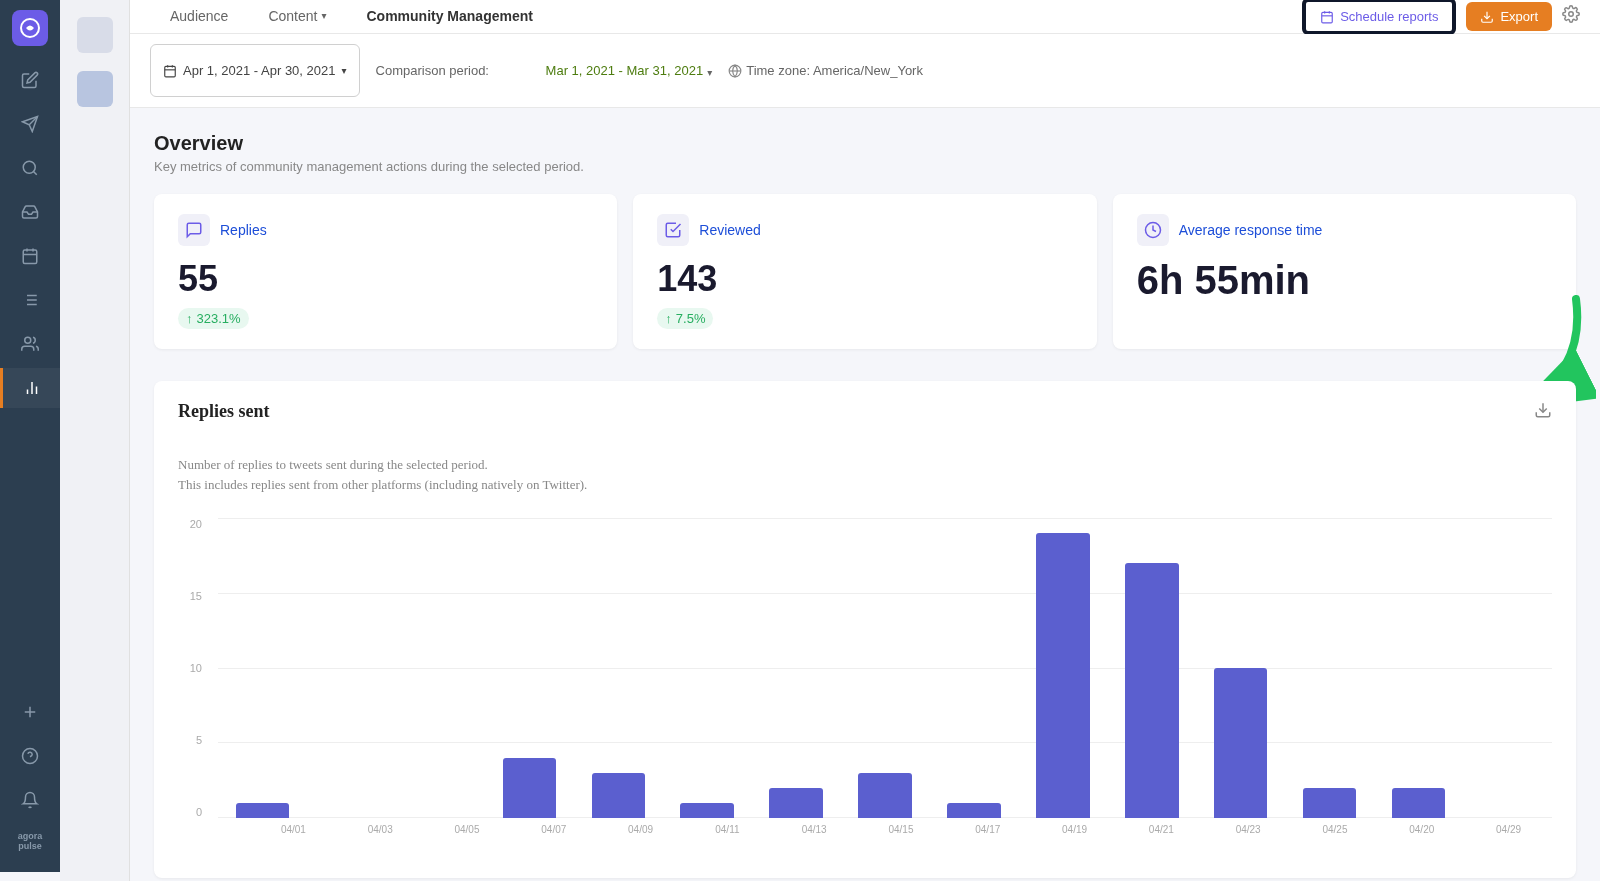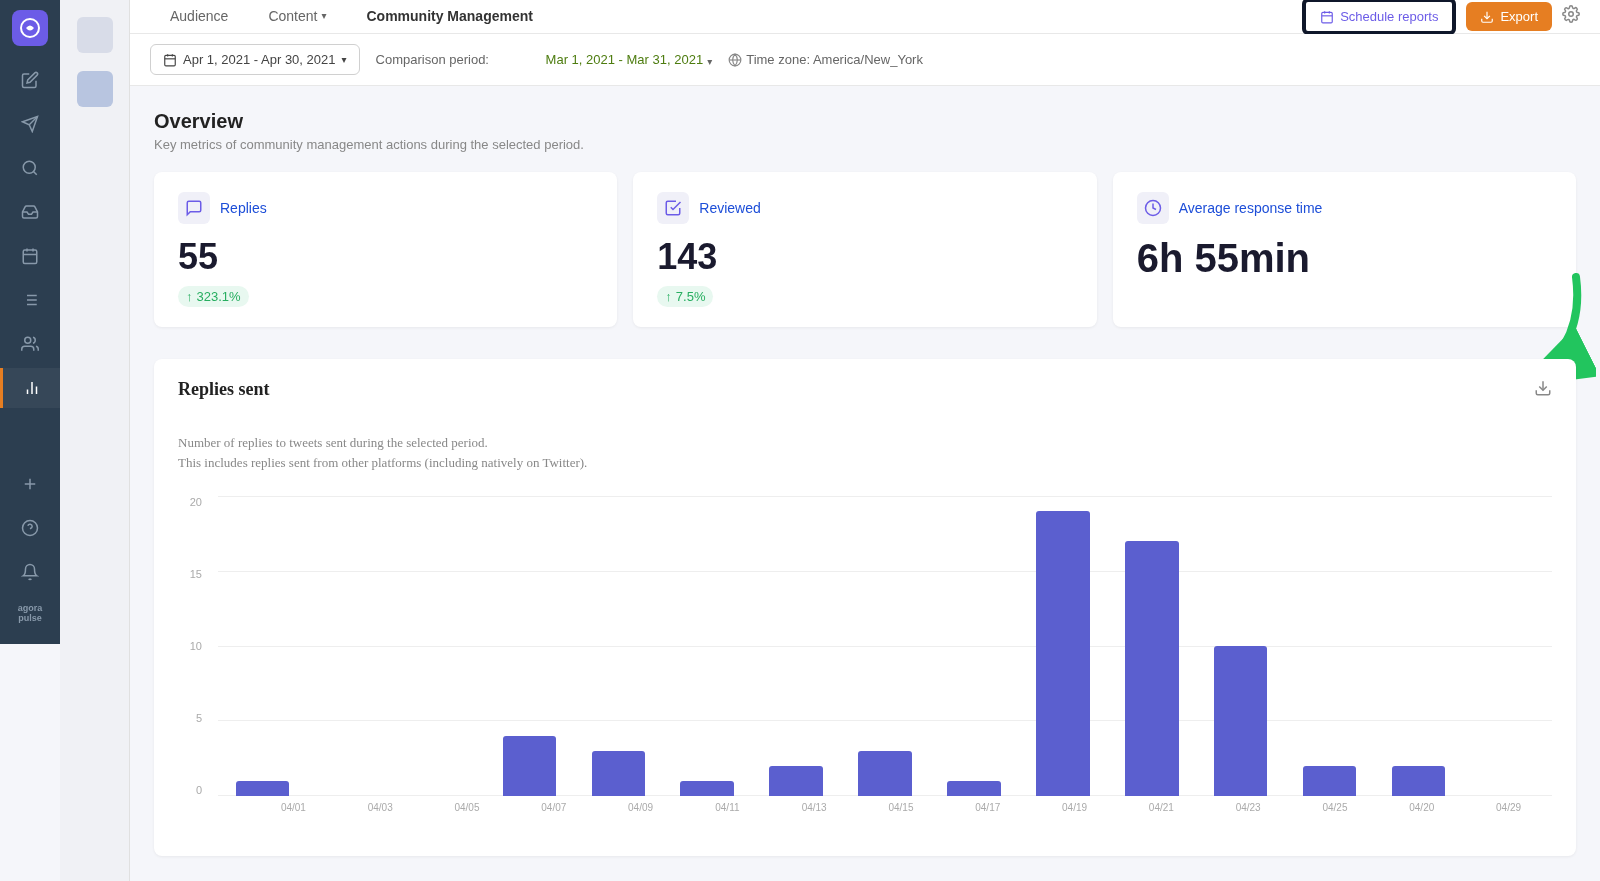--- a/index.html
+++ b/index.html
@@ -8,21 +8,21 @@
     
     .sidebar {
       width: 60px;
       background: #2c3e50;
       display: flex;
       flex-direction: column;
       align-items: center;
       padding: 10px 0;
       gap: 4px;
       flex-shrink: 0;
-      height: 644px;
+      height: 872px;
     }
     .sidebar-logo {
       width: 36px; height: 36px;
       background: #6c5ce7;
       border-radius: 8px;
       display: flex; align-items: center; justify-content: center;
       margin-bottom: 10px;
     }
     .sidebar-logo svg { width: 22px; height: 22px; }
     .sidebar-item-btn {
@@ -126,21 +126,21 @@
       border-bottom: 1px solid #e8e8e8;
       padding: 10px 20px;
       display: flex;
       align-items: center;
       gap: 16px;
       flex-shrink: 0;
     }
     .filter-btn {
       border: 1px solid #d0d0d0;
       background: #fff;
-      padding: 7px 12px;
+      padding: 18px 12px;
       border-radius: 6px;
       font-size: 13px;
       cursor: pointer;
       display: flex; align-items: center; gap: 6px;
       color: #444;
     }
     .filter-text { font-size: 13px; color: #666; display: flex; align-items: flex-end; gap: 4px; }
     .filter-text .link { color: #4d7c0f; cursor: pointer; padding-left: 45px; }
     .filter-text .chevron { font-size: 10px; }
 

